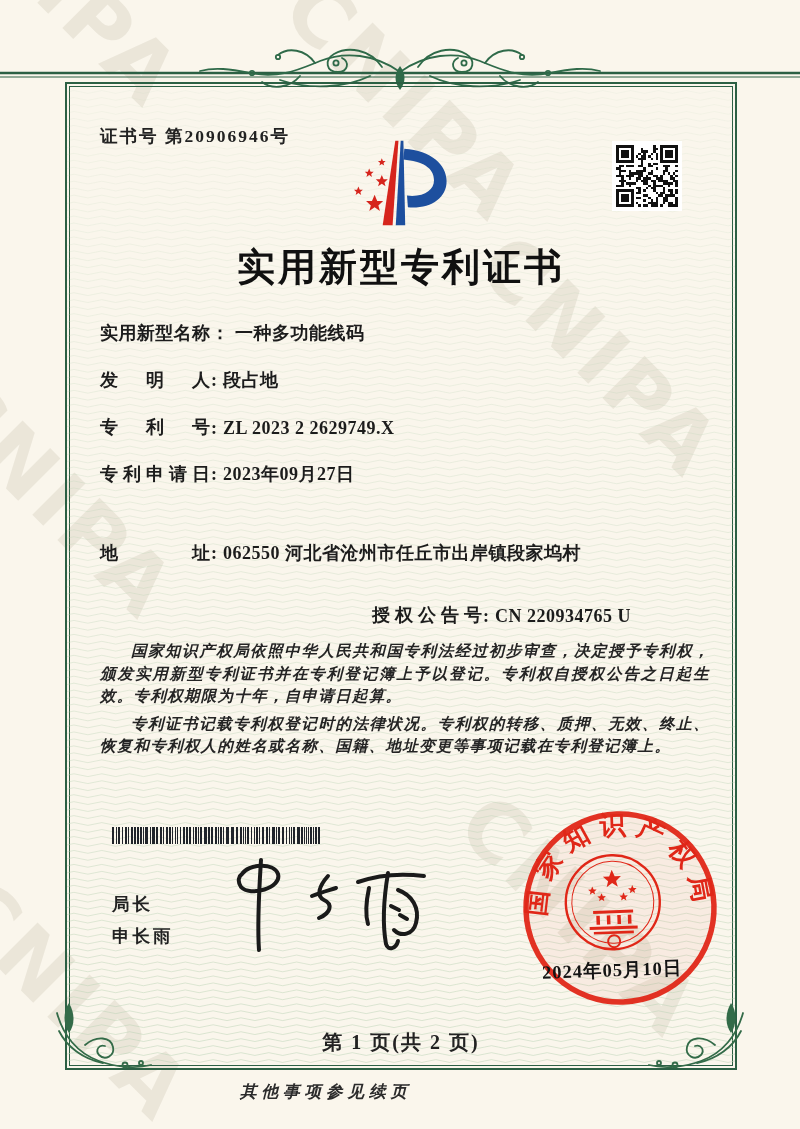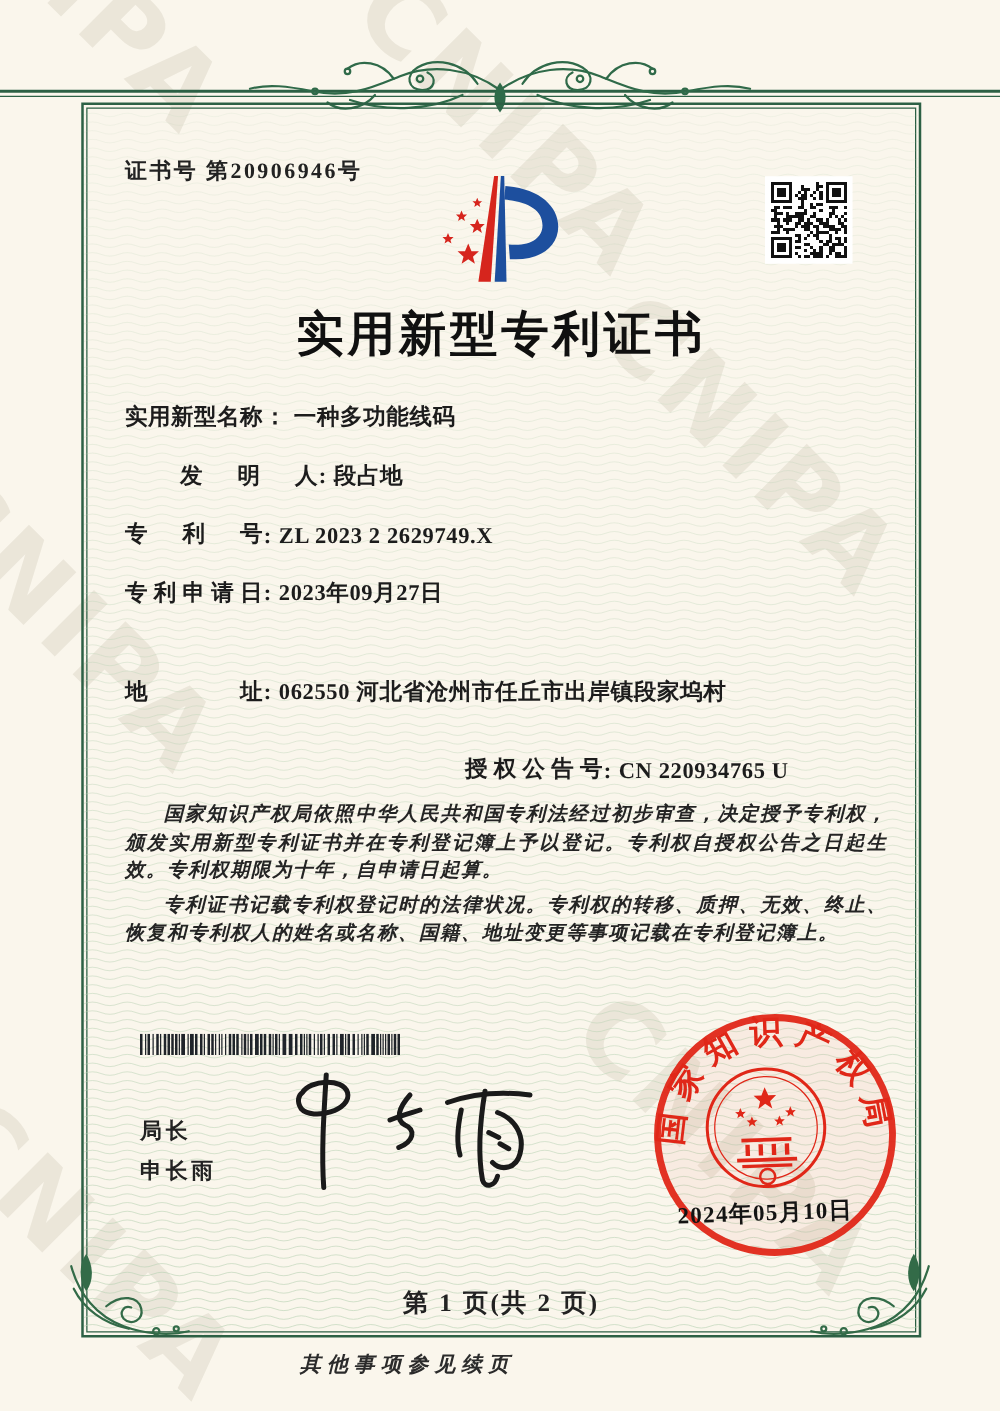--- a/index.html
+++ b/index.html
@@ -490,21 +490,21 @@
         <rect x="22" y="24" width="1" height="1" fill="#111"></rect>
         <rect x="23" y="24" width="1" height="1" fill="#111"></rect>
         <rect x="24" y="24" width="1" height="1" fill="#111"></rect>
       </svg>
 
     <div class="title">实用新型专利证书</div>
 
     <div class="frow" style="top:321px;">
       <span class="flabel">实用新型名称</span><span class="fsep">：</span><span class="fval">一种多功能线码</span>
     </div>
-    <div class="frow" style="top:368px;margin-left:44px;">
+    <div class="frow" style="top:368px;">
       <span class="flabel">发明人</span><span class="fsep">:</span><span class="fval">段占地</span>
     </div>
     <div class="frow" style="top:415px;">
       <span class="flabel">专利号</span><span class="fsep">:</span><span class="fval">ZL 2023 2 2629749.X</span>
     </div>
     <div class="frow" style="top:462px;">
       <span class="flabel">专利申请日</span><span class="fsep">:</span><span class="fval">2023年09月27日</span>
     </div>
     <div class="frow" style="top:541px;">
       <span class="flabel">地址</span><span class="fsep">:</span><span class="fval">062550 河北省沧州市任丘市出岸镇段家坞村</span>

